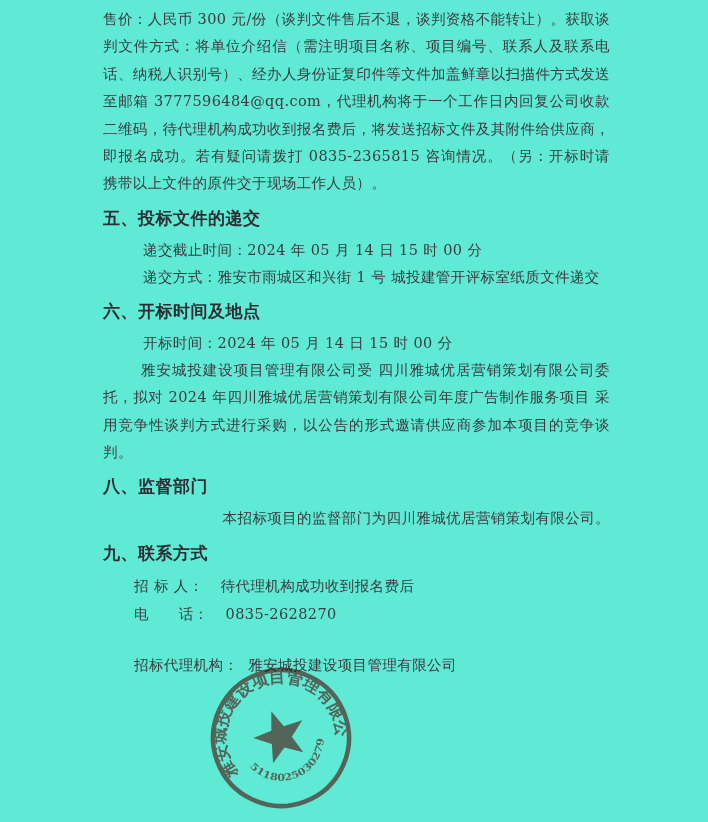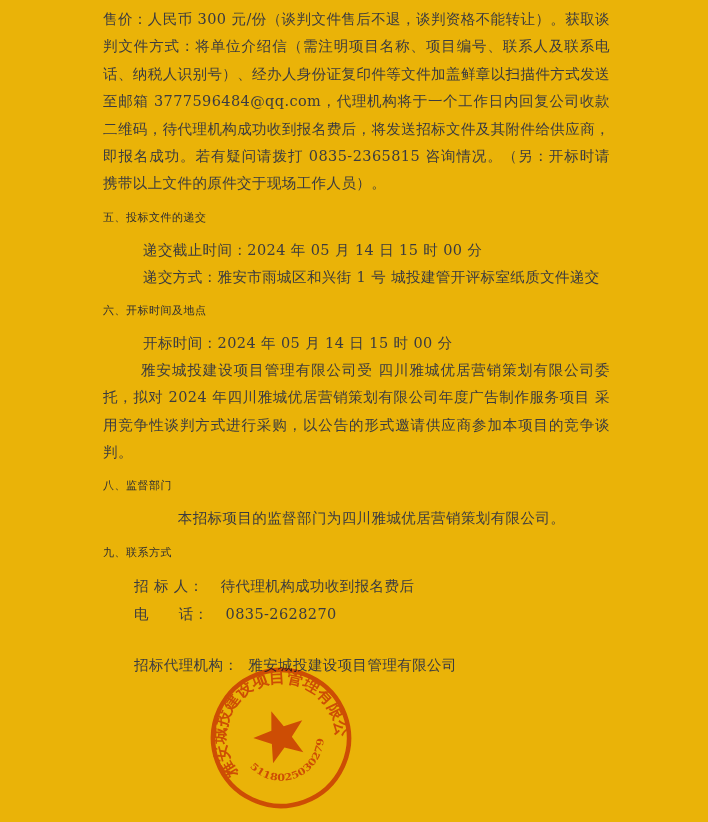--- a/index.html
+++ b/index.html
@@ -1,39 +1,39 @@
 <!DOCTYPE html>
 <html><head>
 <meta charset="utf-8">
 <style>
   html,body{margin:0;padding:0;background:#ffffff;}
   .page{
     position:relative;
     width:708px;height:822px;
-    background:#eab308;
+    background:#5eead4;
     overflow:hidden;
     font-family:"DejaVu Serif","Liberation Serif",serif;
     color:#3b3b40;
   }
   .content{
     position:absolute;left:103px;top:6px;width:507px;
     font-size:14.5px;
   }
   .para{
     margin:0;
     line-height:27.4px;
     text-align:justify;
     letter-spacing:0.4px;
   }
   .para.first-indent{ text-indent:38px; }
-  .para.small-indent{ text-indent:30px; text-align:center; }
+  .para.small-indent{ text-indent:30px; text-align:right; }
   h2.sec-heading{
     margin:9px 0 8px 0;
-    font-size:11px;
-    font-weight:normal;
+    font-size:17px;
+    font-weight:bold;
     color:#2d2d33;
     line-height:22px;
     letter-spacing:0.5px;
   }
   .sub-line{
     margin:0;
     padding-left:40px;
     line-height:27px;
     letter-spacing:0.4px;
   }

